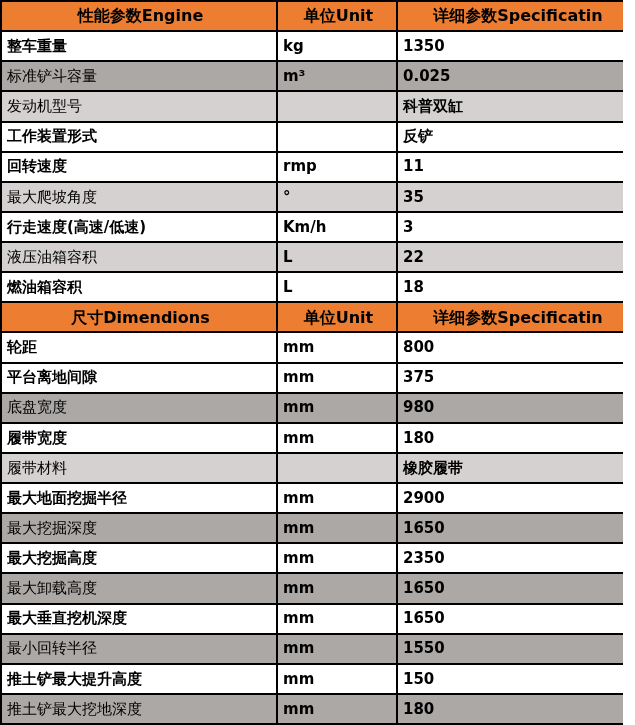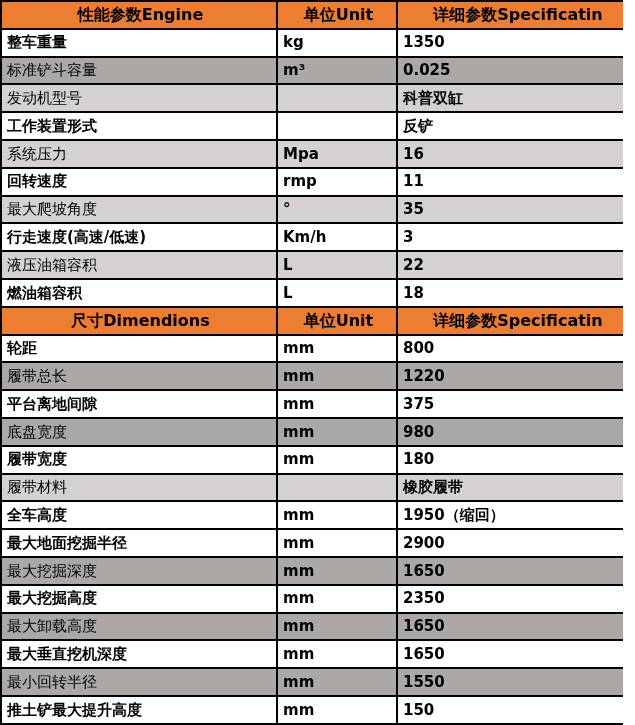--- a/index.html
+++ b/index.html
@@ -84,25 +84,20 @@
         <tr class="data-row bg-light">
           <td class="col-param">发动机型号</td>
           <td class="col-unit"></td>
           <td class="col-spec">科普双缸</td>
         </tr>
         <tr class="data-row bg-white">
           <td class="col-param">工作装置形式</td>
           <td class="col-unit"></td>
           <td class="col-spec">反铲</td>
         </tr>
-        <tr class="data-row bg-light">
-          <td class="col-param">系统压力</td>
-          <td class="col-unit">Mpa</td>
-          <td class="col-spec">16</td>
-        </tr>
         <tr class="data-row bg-white">
           <td class="col-param">回转速度</td>
           <td class="col-unit">rmp</td>
           <td class="col-spec">11</td>
         </tr>
         <tr class="data-row bg-light">
           <td class="col-param">最大爬坡角度</td>
           <td class="col-unit">°</td>
           <td class="col-spec">35</td>
         </tr>
@@ -124,49 +119,39 @@
         <tr class="header-row">
           <td class="col-param">尺寸Dimendions</td>
           <td class="col-unit">单位Unit</td>
           <td class="col-spec">详细参数Specificatin</td>
         </tr>
         <tr class="data-row bg-white">
           <td class="col-param">轮距</td>
           <td class="col-unit">mm</td>
           <td class="col-spec">800</td>
         </tr>
-        <tr class="data-row bg-dark">
-          <td class="col-param">履带总长</td>
-          <td class="col-unit">mm</td>
-          <td class="col-spec">1220</td>
-        </tr>
         <tr class="data-row bg-white">
           <td class="col-param">平台离地间隙</td>
           <td class="col-unit">mm</td>
           <td class="col-spec">375</td>
         </tr>
         <tr class="data-row bg-dark">
           <td class="col-param">底盘宽度</td>
           <td class="col-unit">mm</td>
           <td class="col-spec">980</td>
         </tr>
         <tr class="data-row bg-white">
           <td class="col-param">履带宽度</td>
           <td class="col-unit">mm</td>
           <td class="col-spec">180</td>
         </tr>
         <tr class="data-row bg-light">
           <td class="col-param">履带材料</td>
           <td class="col-unit"></td>
           <td class="col-spec">橡胶履带</td>
-        </tr>
-        <tr class="data-row bg-white">
-          <td class="col-param">全车高度</td>
-          <td class="col-unit">mm</td>
-          <td class="col-spec">1950（缩回）</td>
         </tr>
         <tr class="data-row bg-white">
           <td class="col-param">最大地面挖掘半径</td>
           <td class="col-unit">mm</td>
           <td class="col-spec">2900</td>
         </tr>
         <tr class="data-row bg-dark">
           <td class="col-param">最大挖掘深度</td>
           <td class="col-unit">mm</td>
           <td class="col-spec">1650</td>
@@ -189,15 +174,20 @@
         <tr class="data-row bg-dark">
           <td class="col-param">最小回转半径</td>
           <td class="col-unit">mm</td>
           <td class="col-spec">1550</td>
         </tr>
         <tr class="data-row bg-white">
           <td class="col-param">推土铲最大提升高度</td>
           <td class="col-unit">mm</td>
           <td class="col-spec">150</td>
         </tr>
+        <tr class="data-row bg-dark">
+          <td class="col-param">推土铲最大挖地深度</td>
+          <td class="col-unit">mm</td>
+          <td class="col-spec">180</td>
+        </tr>
       </tbody>
   </table>
 </div>
 
 </body></html>

